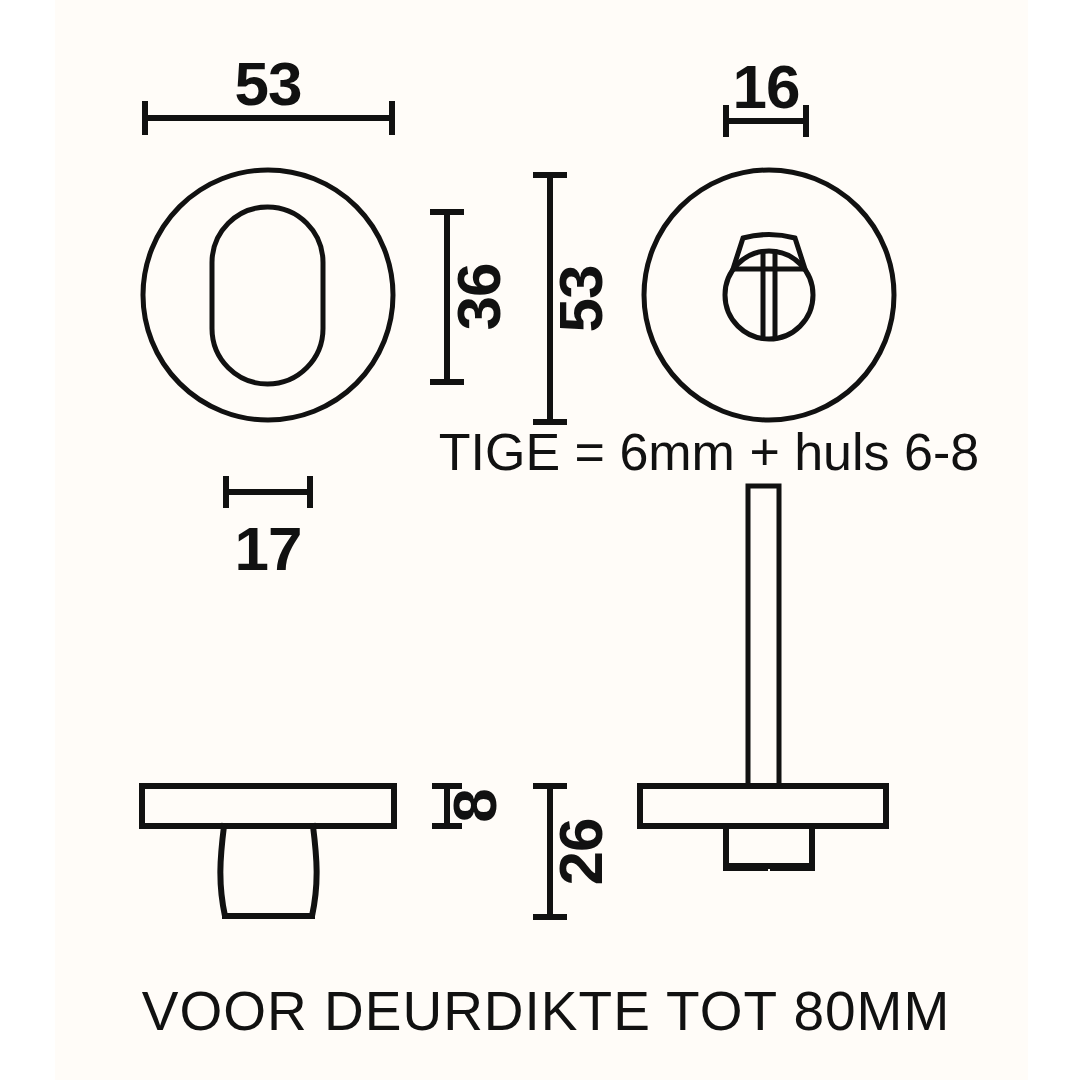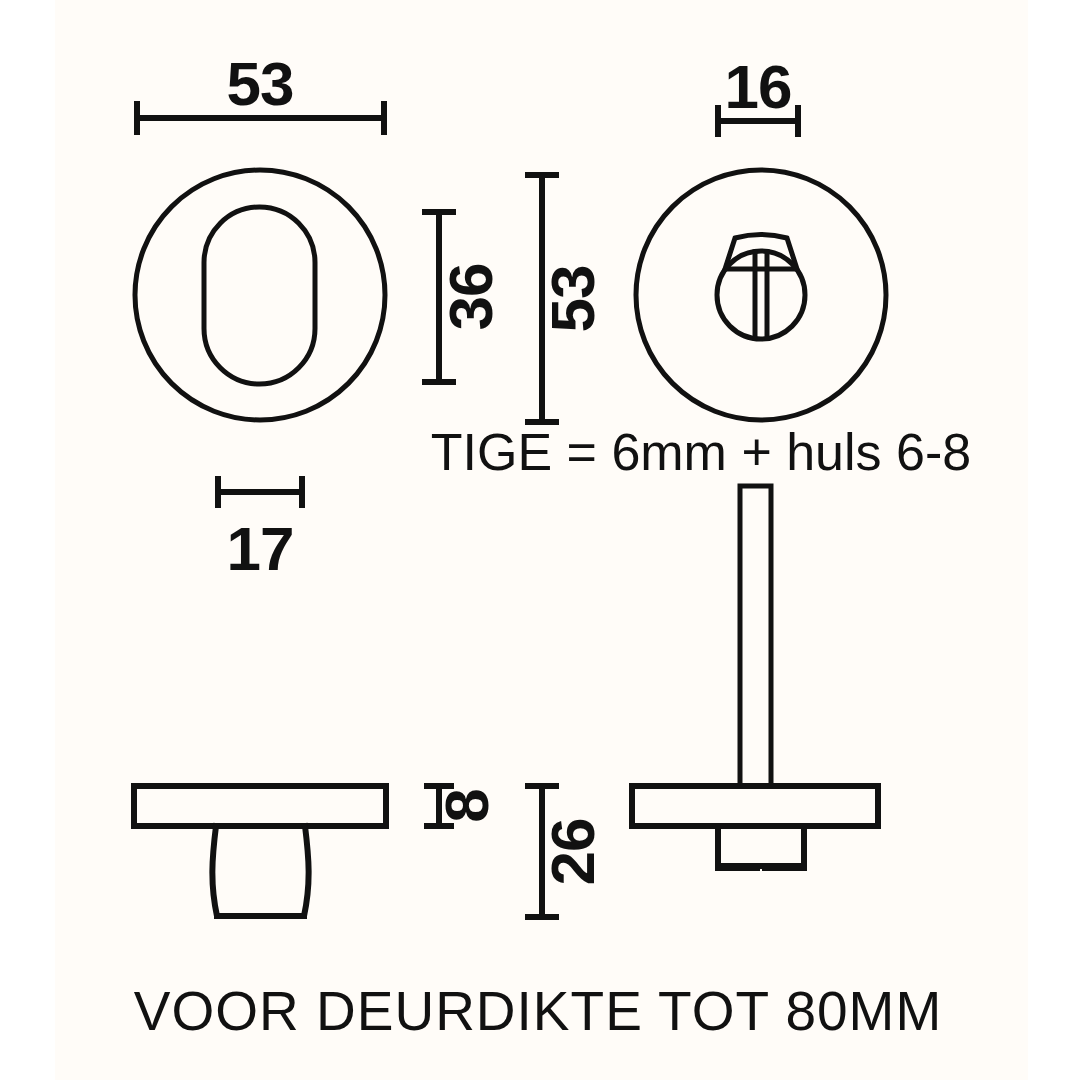--- a/index.html
+++ b/index.html
@@ -23,21 +23,21 @@
   #panel {
     position: absolute;
     left: 55px;
     top: 0px;
     width: 973px;
     height: 1080px;
     background: #fffcf8;
   }
   #art {
     position: absolute;
-    left: 4px;
+    left: 12px;
     top: 0;
     width: 940px;
     height: 1080px;
   }
   .drawing-svg {
     display: block;
     width: 1080px;
     height: 1080px;
   }
   text {

